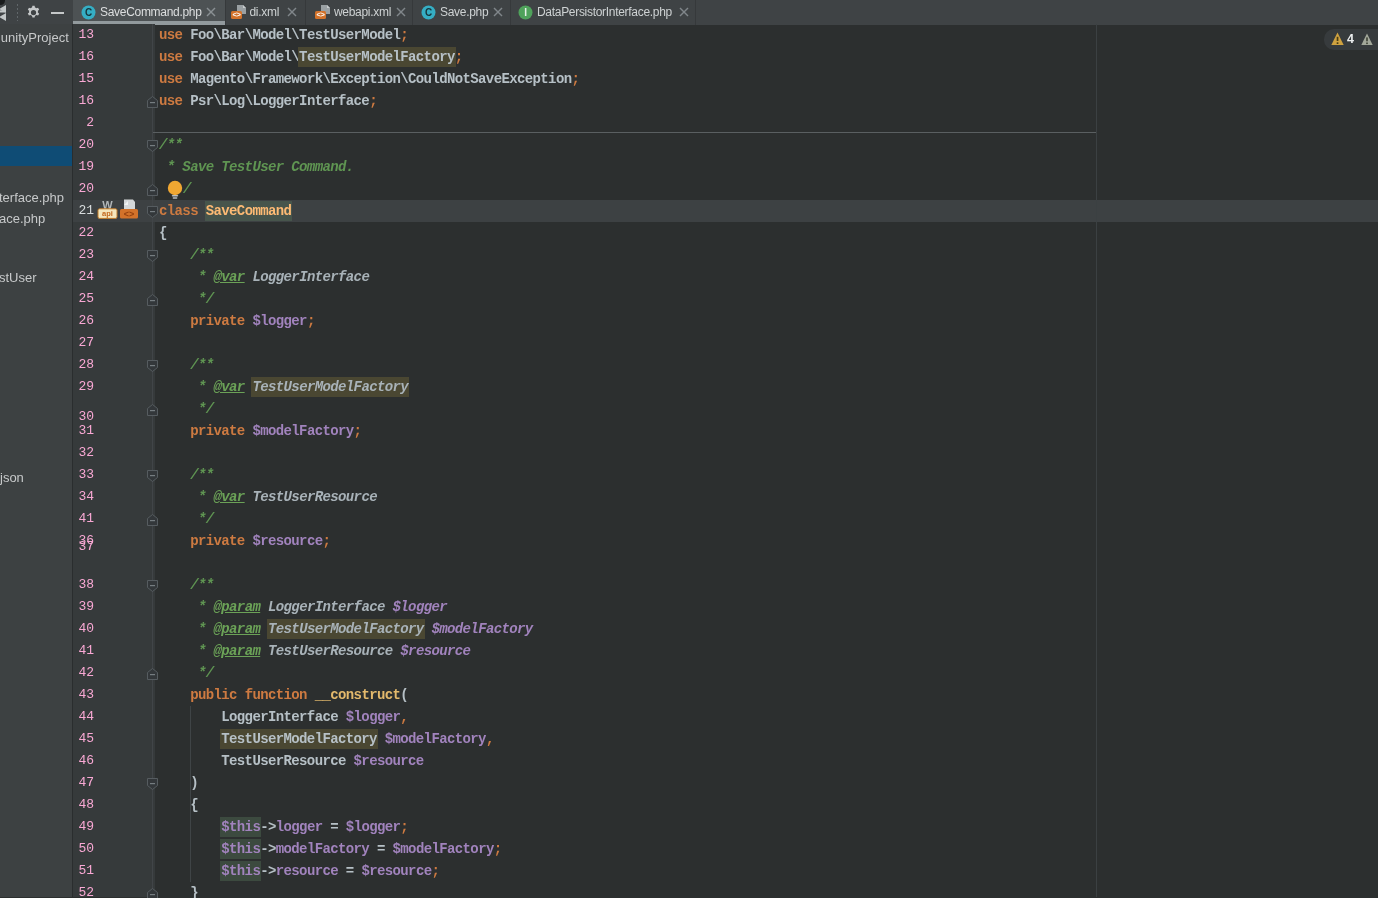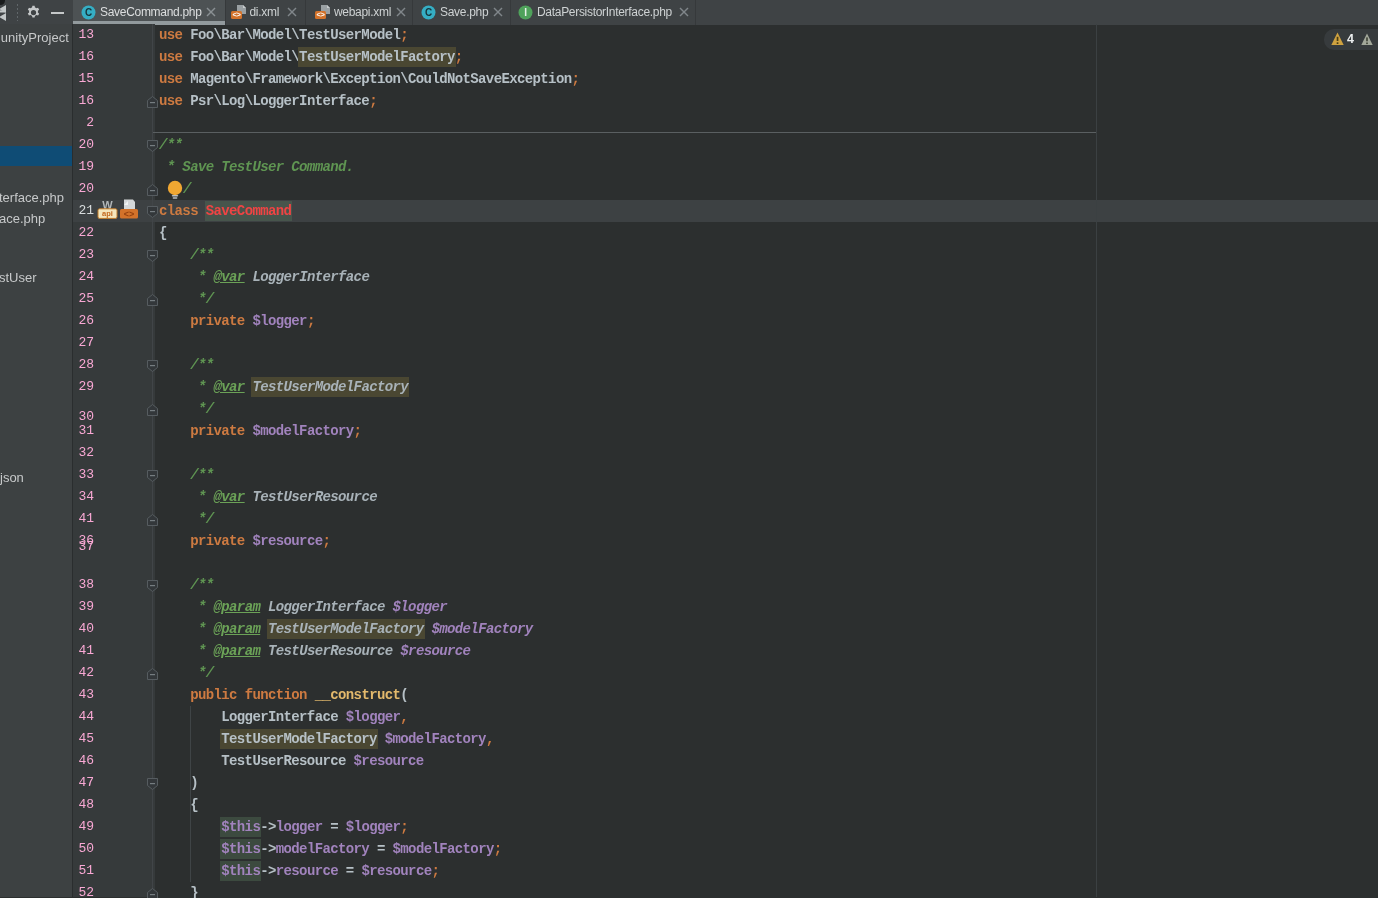--- a/index.html
+++ b/index.html
@@ -22,21 +22,21 @@
 .ln {position:absolute;left:40px;width:54px;height:22px;line-height:22px;text-align:right;font-size:13px;color:#f9a8d4}
 .ln.cur {color:#d8dcdd}
 
 #caretrow {position:absolute;left:73px;top:200px;width:1305px;height:22px;background:#3d4143}
 #margin {position:absolute;left:1096px;top:24px;width:1px;height:873px;background:#3b4042}
 #stickysep {position:absolute;left:153px;top:132px;width:943px;height:1px;background:#5a5f61}
 #iguide {position:absolute;left:190px;top:706px;width:1px;height:176px;background:#3f4446}
 .cl {position:absolute;left:159px;height:22px;line-height:22px;white-space:pre;font-size:14px;letter-spacing:-0.62px;font-weight:bold}
 .k {color:#cd7a41}
 .p {color:#b6c0c6}
-.n {color:#ef4444}
+.n {color:#fdba74}
 .c,.ci {color:#5f9552;font-style:italic}
 .t {color:#6ba257;font-style:italic;text-decoration:underline}
 .cc {color:#a8b2b8;font-style:italic}
 .cv {color:#a183bd;font-style:italic}
 .v {color:#a183bd}
 .f {color:#e3b96c}
 .hy {background:#4a4732;padding:2px 1px;margin:0 -1px}
 .hg {background:rgba(92,125,94,0.34);padding:2px 1px;margin:0 -1px}
 </style></head><body>
 <div id="root">

